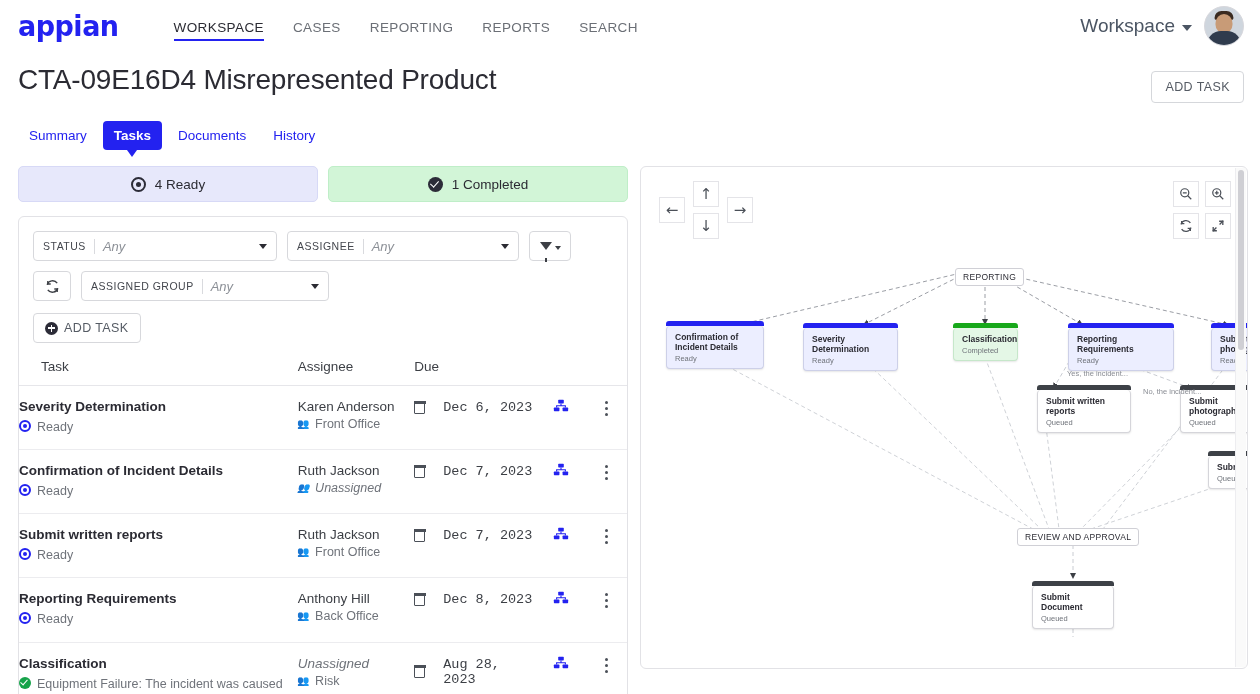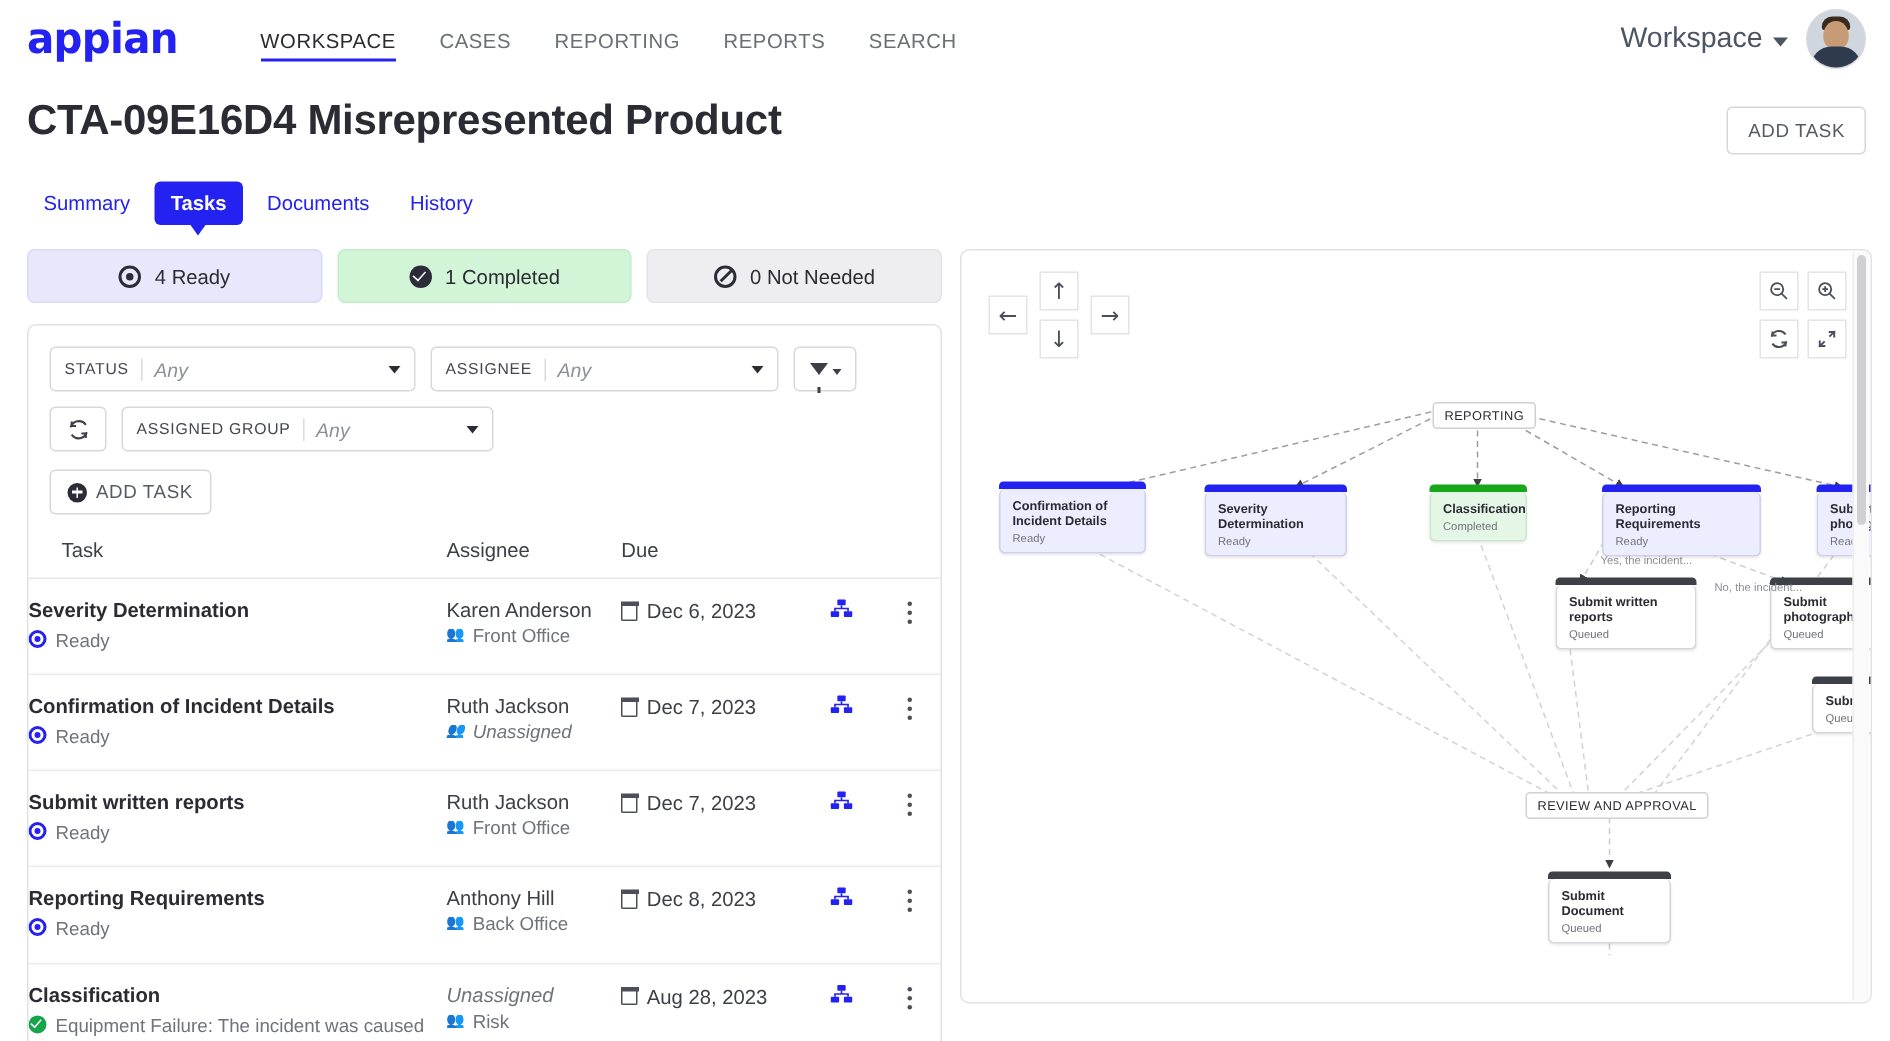--- a/index.html
+++ b/index.html
@@ -112,21 +112,21 @@
   }
 
   
   .titlerow {
     display: flex;
     align-items: flex-start;
     padding: 10px 16px 0 18px;
   }
   .pagetitle {
     font-size: 28px;
-    font-weight: 700;
+    font-weight: 400;
     color: #2b2b33;
     line-height: 1.25;
     letter-spacing: -0.2px;
   }
   .addtask-top {
     margin-left: auto;
     margin-top: 9px;
     border: 1px solid #d5d7db;
     background: #fff;
     border-radius: 4px;
@@ -379,22 +379,22 @@
   }
   .aname { font-size: 13.5px; color: #3c3f45; }
   .aname.unassigned { font-style: italic; color: #6f737a; }
   .agroup {
     display: flex; align-items: center; gap: 5px;
     margin-top: 3px; font-size: 12.5px; color: #6f737a;
   }
   .agroup.italic { font-style: italic; }
   .grpicon { font-size: 10px; color: #3c3f45; line-height: 1; }
   .due {
-    display: flex; align-items: center; gap: 6px;
-    font-size: 13.5px; color: #3c3f45; padding-top: 1px;
+    display: flex; align-items: center; gap: 18px;
+    font-size: 13.5px; color: #3c3f45; padding-top: 1px; font-family: Liberation Mono, monospace;
   }
   .cal {
     width: 11px; height: 12px; border: 1.5px solid #4b5058; border-radius: 1px;
     position: relative; flex: none;
   }
   .cal::before {
     content: ""; position: absolute; left: -1.5px; top: -1.5px; right: -1.5px;
     height: 3px; background: #4b5058;
   }
   .treeicon { display: block; margin: 0 auto; cursor: pointer; }
@@ -547,24 +547,20 @@
   <div class="leftcol">
 
     <div class="pills">
       <div class="pill ready">
         <span class="ico target"></span>
         <span>4 Ready</span>
       </div>
       <div class="pill done">
         <span class="ico check"></span>
         <span>1 Completed</span>
-      </div>
-      <div class="pill notneed">
-        <span class="ico ban"></span>
-        <span>0 Not Needed</span>
       </div>
     </div>
 
     <div class="card">
 
       <div class="filters">
         <div class="selbox sel-status">
           <span class="sel-label">STATUS</span>
           <span class="sel-div"></span>
           <span class="sel-val">Any</span>

